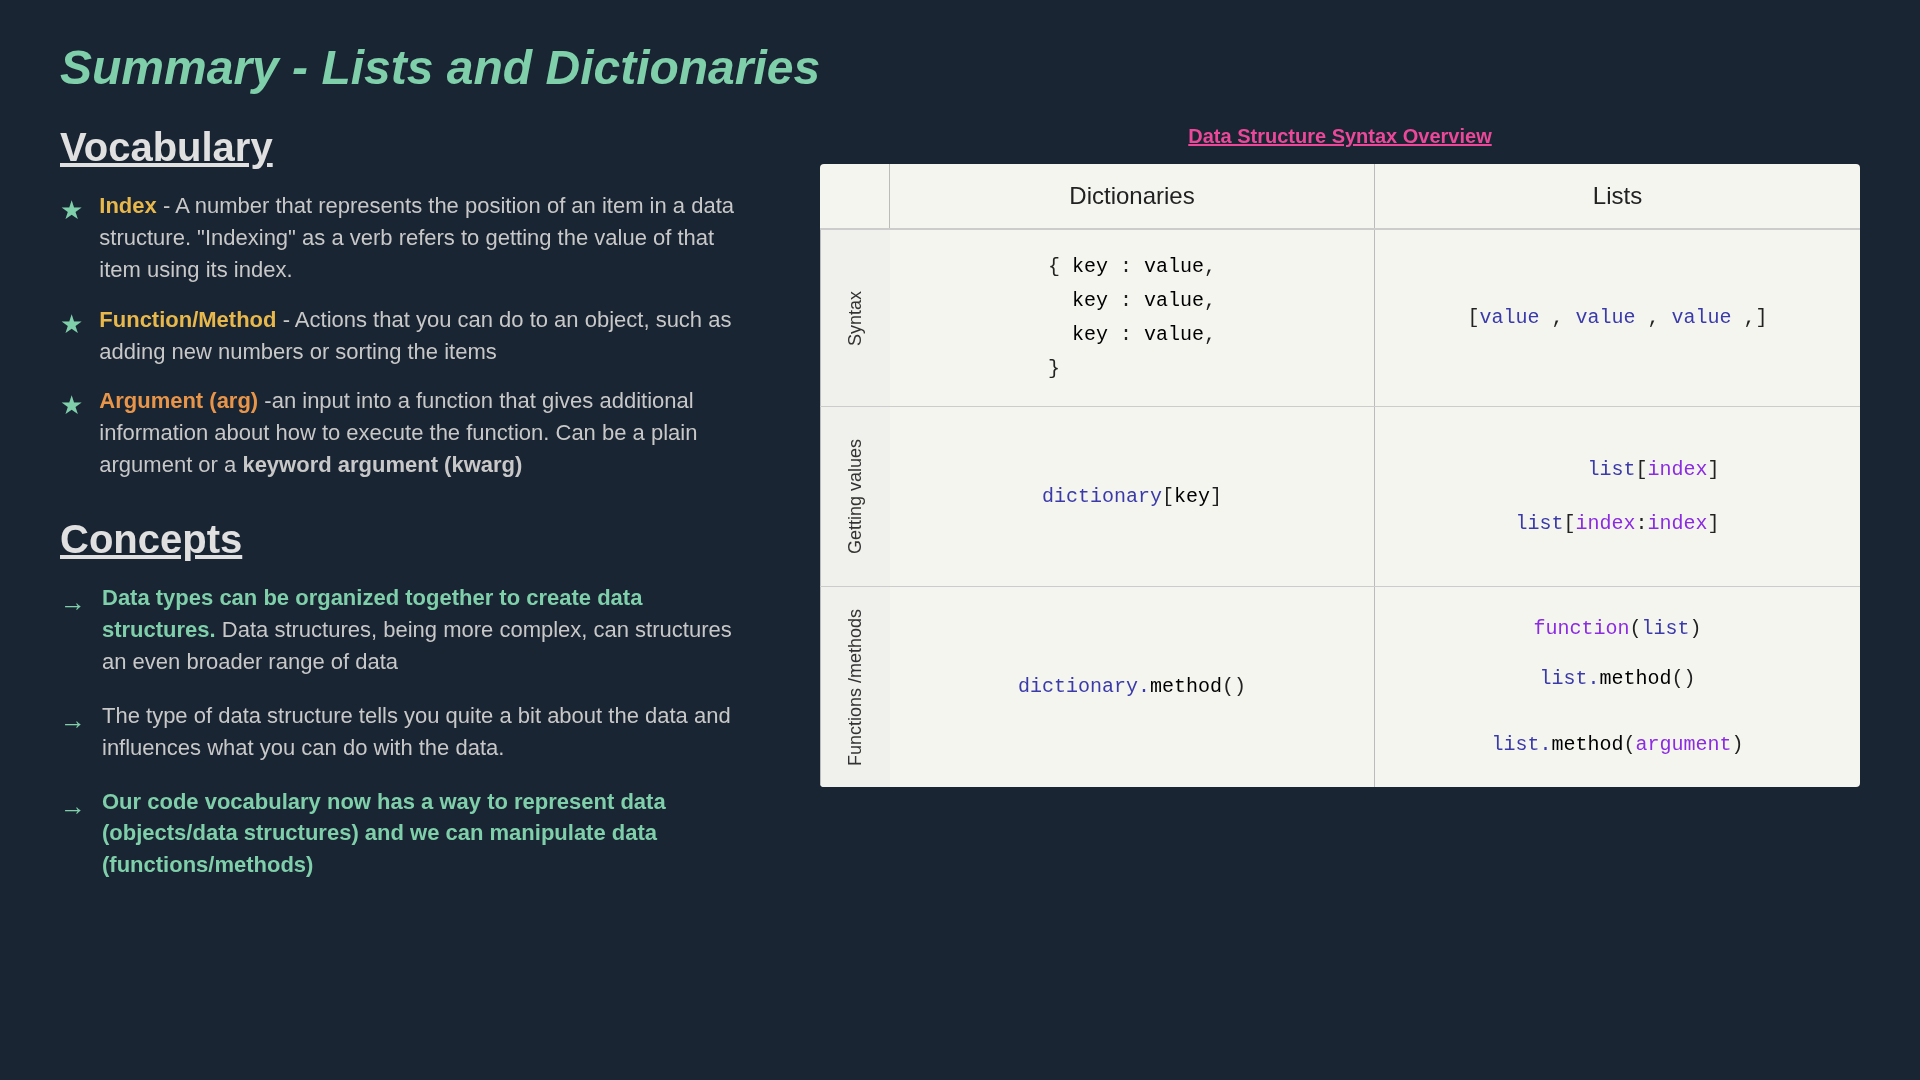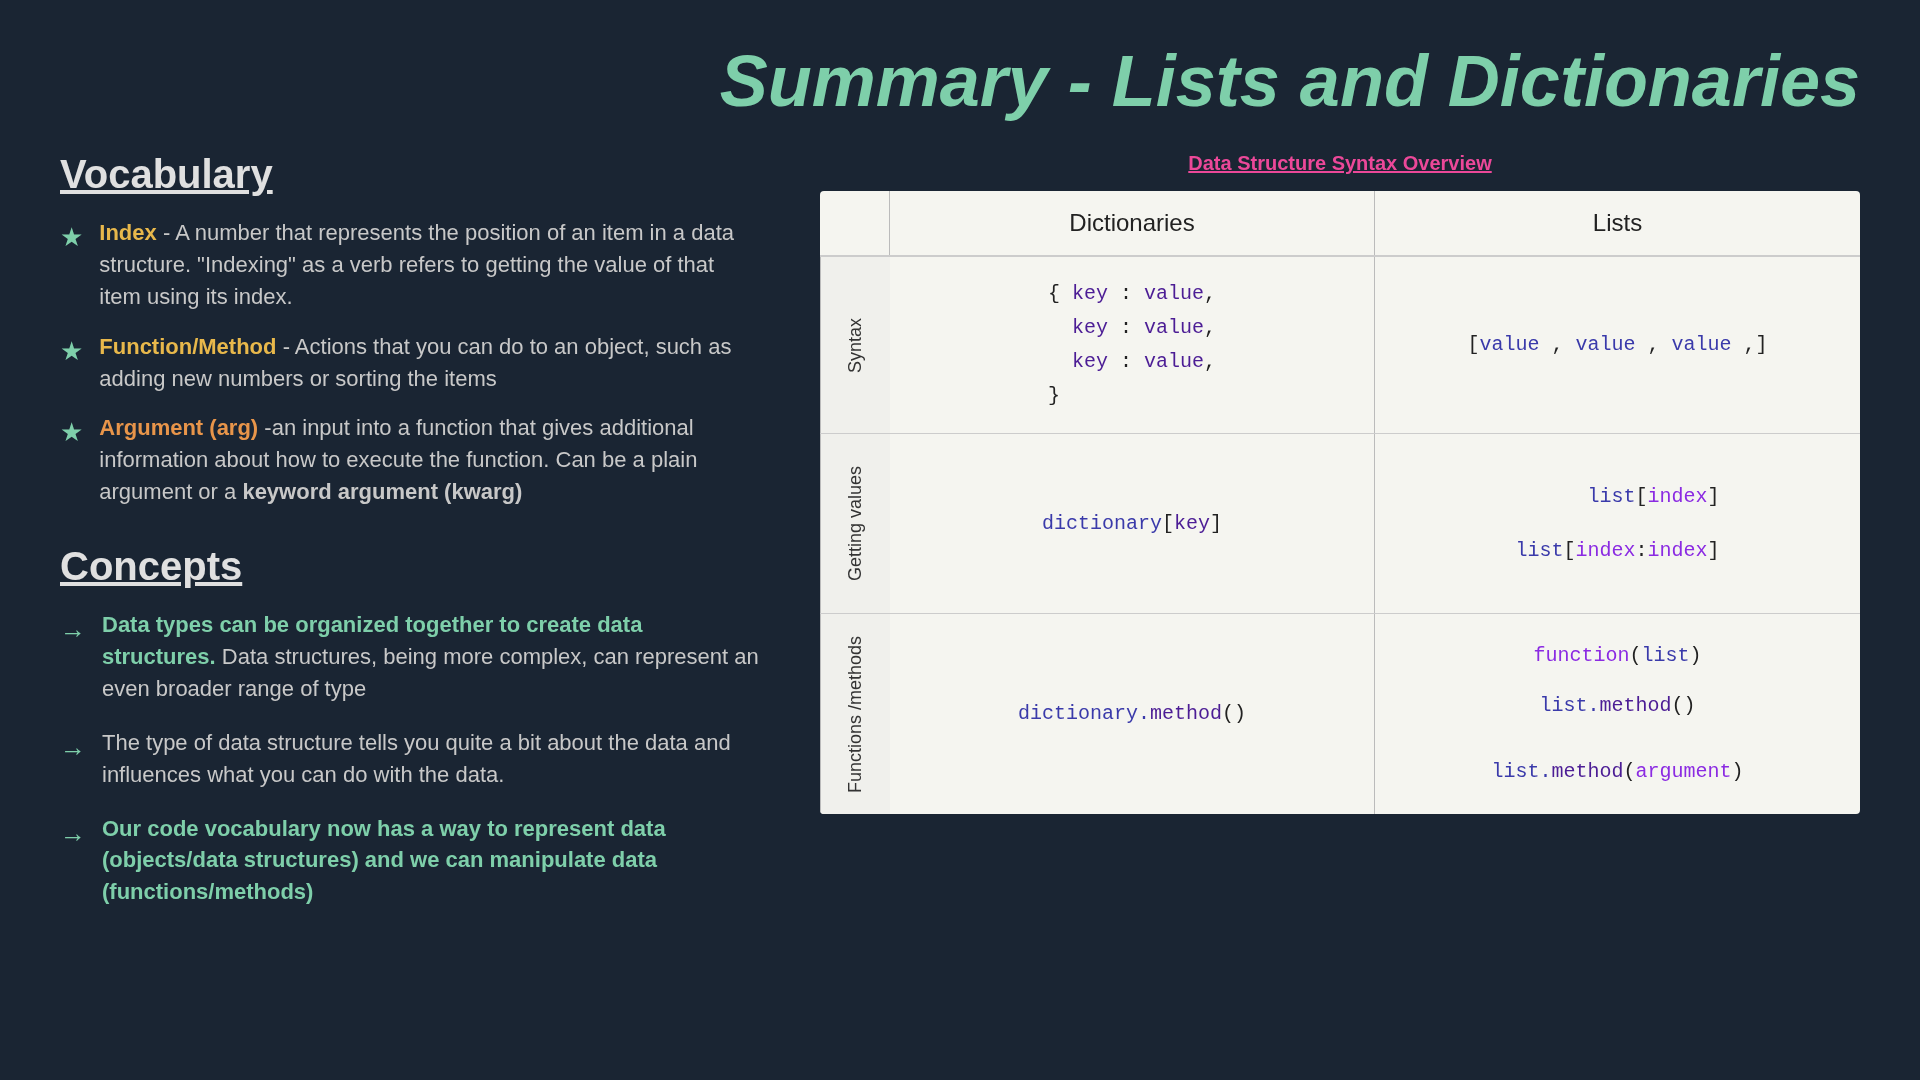--- a/index.html
+++ b/index.html
@@ -8,26 +8,25 @@
       background-color: #1a2533;
       color: #e0e0e0;
       font-family: 'Arial', sans-serif;
       width: 1920px;
       height: 1080px;
       overflow: hidden;
       padding: 40px 60px;
     }
 
     h1 {
-      font-size: 72px;
+      font-size: 48px;
       font-weight: 900;
       font-style: italic;
       color: #7ecfaa;
       margin-bottom: 30px;
-      text-align: right;
     }
 
     .content-wrapper {
       display: flex;
       gap: 60px;
       align-items: flex-start;
     }
 
     .left-panel {
       flex: 0 0 700px;
@@ -181,21 +180,21 @@
       font-size: 20px;
       text-align: center;
       flex-direction: column;
       gap: 8px;
     }
 
     .table-data-cell.dicts {
       border-right: 1px solid #bbb;
     }
 
-    .code-green { color: #4c1d95; }
+    .code-green { color: #000000; }
     .code-blue { color: #3a3aaa; }
     .code-purple { color: #8b2be2; }
     .code-dark { color: #222; }
 
     .code-block {
       text-align: left;
       line-height: 1.7;
       font-size: 20px;
     }
 
@@ -238,21 +237,21 @@
       </li>
     </ul>
 
     <div class="section-title">Concepts</div>
 
     <ul class="concepts-list">
       <li class="concept-item">
         <span class="arrow-icon">→</span>
         <span>
           <span class="highlight-green">Data types can be organized together to create data structures. </span>
-          <span> Data structures, being more complex, can represent an even broader range of type</span>
+          <span> Data structures, being more complex, can structures an even broader range of data</span>
         </span>
       </li>
       <li class="concept-item">
         <span class="arrow-icon">→</span>
         <span>The type of data structure tells you quite a bit about the data and influences what you can do with the data.</span>
       </li>
       <li class="concept-item">
         <span class="arrow-icon">→</span>
         <span class="highlight-green">Our code vocabulary now has a way to represent data (objects/data structures) and we can manipulate data (functions/methods)</span>
       </li>

